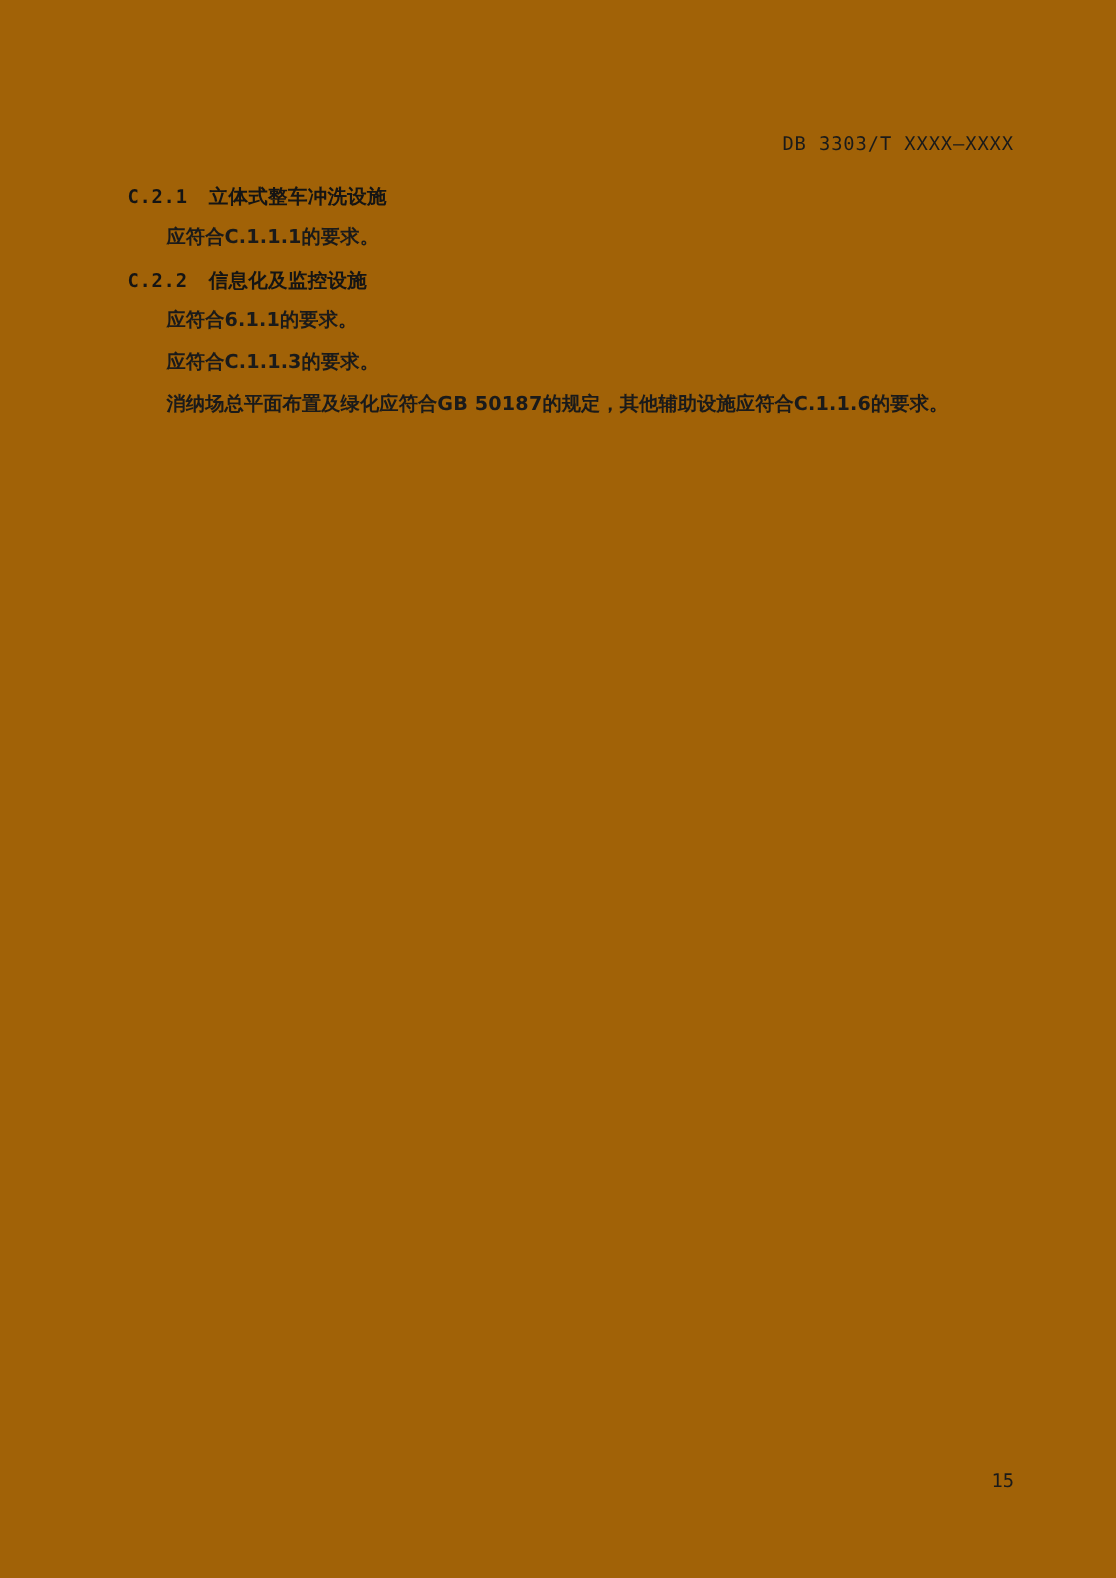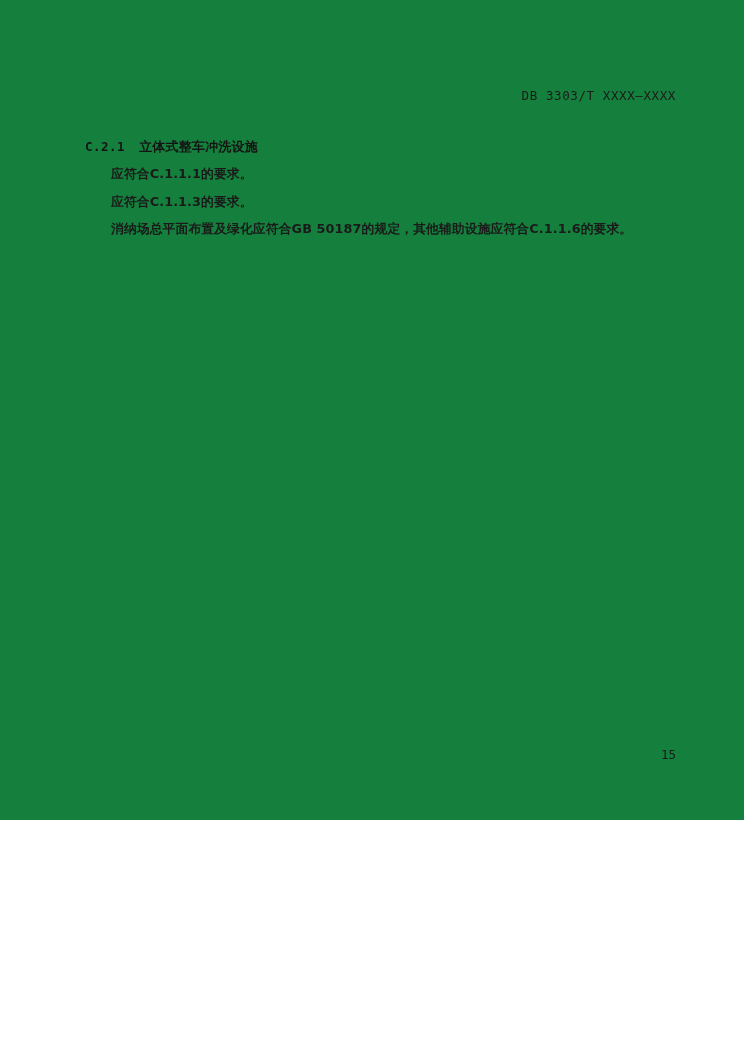--- a/index.html
+++ b/index.html
@@ -3,22 +3,22 @@
 <meta charset="utf-8">
 <style>
   html, body {
     margin: 0;
     padding: 0;
     background: #ffffff;
   }
   .page {
     position: relative;
     width: 744px;
-    height: 820px;
-    background: #15803d;
+    height: 1052px;
+    background: #a16207;
     font-family: "DejaVu Sans", "Liberation Sans", sans-serif;
     color: #1a1a1a;
     overflow: hidden;
     box-sizing: border-box;
   }
   .header {
     position: absolute;
     top: 88px;
     right: 68px;
     font-family: "DejaVu Sans Mono", "Liberation Mono", monospace;
@@ -36,21 +36,20 @@
   .clause {
     margin-bottom: 2px;
   }
   .clause-title {
     font-size: 13px;
     font-weight: bold;
     color: #141414;
     letter-spacing: 0.2px;
     line-height: 2.15;
     white-space: nowrap;
-    margin-top: 15px;
   }
   .clause-title .num {
     font-family: "DejaVu Sans Mono", "Liberation Mono", monospace;
     font-weight: bold;
     font-size: 12.5px;
     letter-spacing: 0.5px;
   }
   .clause-title .gap {
     display: inline-block;
     width: 14px;
@@ -85,20 +84,24 @@
   <div class="content">
 
     <div class="clause">
       <div class="clause-title">
         <span class="num">C.2.1</span><span class="gap"></span><span>立体式整车冲洗设施</span>
       </div>
       <div class="clause-body">应符合C.1.1.1的要求。</div>
     </div>
 
     <div class="clause">
+      <div class="clause-title">
+        <span class="num">C.2.2</span><span class="gap"></span><span>信息化及监控设施</span>
+      </div>
+      <div class="clause-body">应符合6.1.1的要求。</div>
     </div>
 
     <div class="clause">
       <div class="clause-body">应符合C.1.1.3的要求。</div>
     </div>
 
 
     <div class="clause">
       <div class="clause-body">消纳场总平面布置及绿化应符合GB 50187的规定，其他辅助设施应符合C.1.1.6的要求。</div>
     </div>

